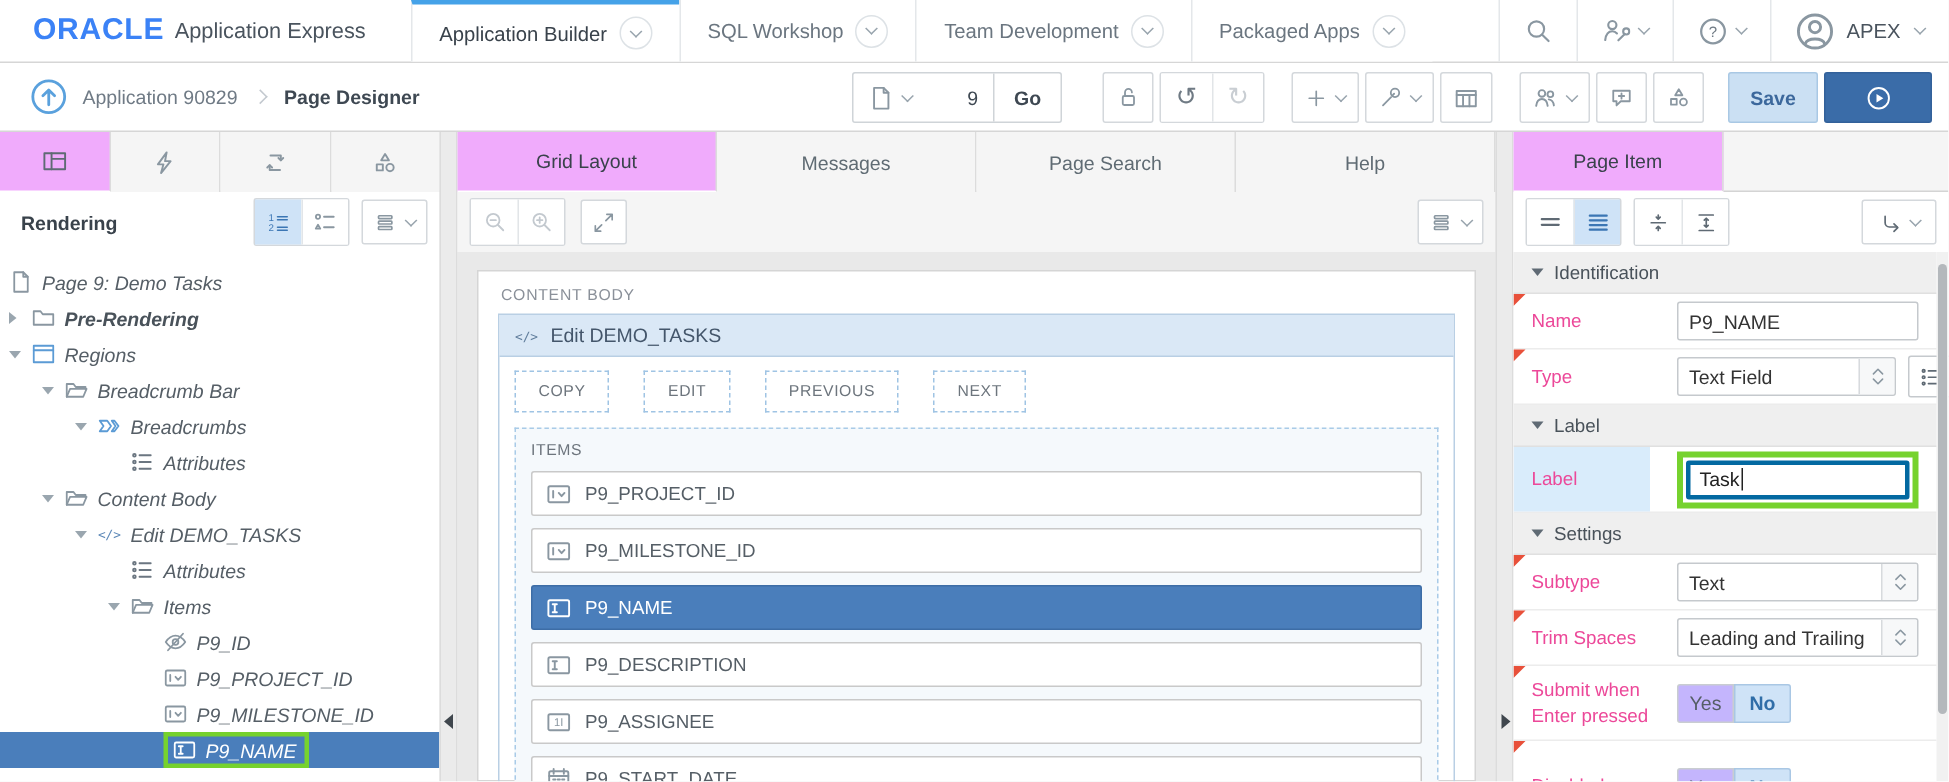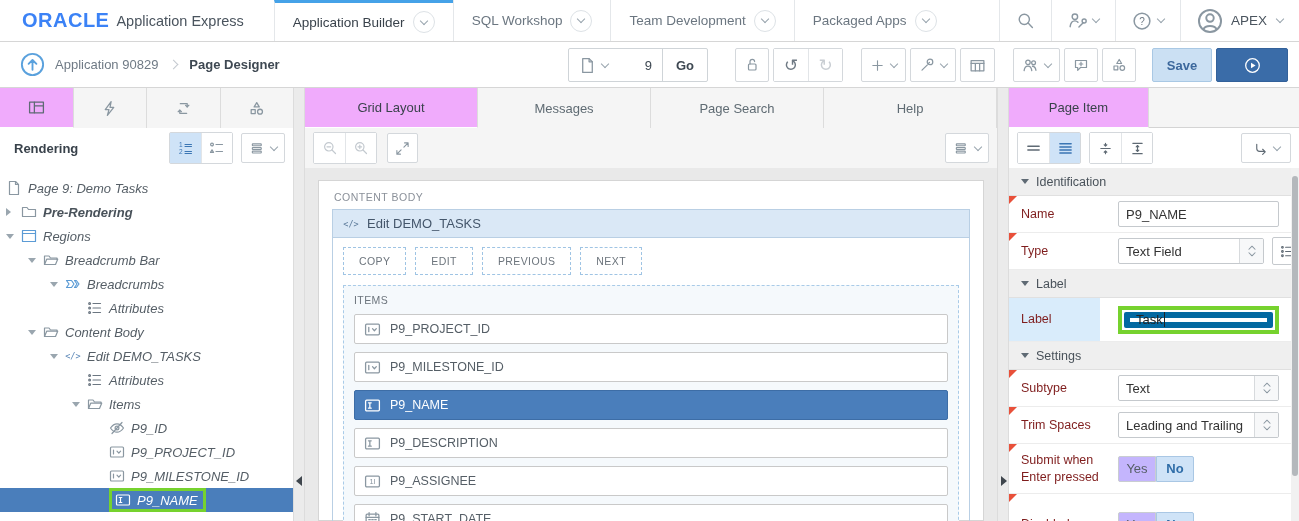--- a/index.html
+++ b/index.html
@@ -88,49 +88,49 @@
   #center{position:absolute;left:305px;top:88px;width:692px;height:433px;display:flex;flex-direction:column;background:#e9e9e9;}
   #center .ptab{width:173px;}
   #center .ptoolbar{background:#f5f5f5;}
   #canvas{flex:1;padding:12px 13px 0 13px;overflow:hidden;}
   #sheet{background:#fff;border:1px solid #d5d5d5;height:100%;padding:8px 13px;}
   .slotlbl{font-size:10.5px;color:#8a9099;letter-spacing:.5px;margin:2px 0 6px 2px;}
   .region{border:1px solid #b9cfe4;}
   .region-hd{display:flex;align-items:center;height:28px;background:#dae8f6;border-bottom:1px solid #b9cfe4;padding:0 10px;color:#44566b;}
   .region-hd .rtitle{margin-left:8px;font-size:13px;}
   .region-bd{padding:9px 10px;}
-  .dashbtns{display:flex;gap:9px;}
+  .dashbtns{display:flex;gap:23px;}
   .dashbtn{border:1px dashed #9fc4e4;background:#fff;color:#6d757d;font-size:10.5px;letter-spacing:.4px;padding:7px 15px;}
   .itemsbox{margin-top:10px;border:1px dashed #a9cbe8;background:#f5f9fc;padding:6px 10px 10px 10px;}
   .itemslbl{font-size:10.5px;color:#6d757d;letter-spacing:.4px;margin:2px 0 7px 0;}
   .citem{display:flex;align-items:center;height:30px;border:1px solid #c9c9c9;border-radius:2px;background:#fff;padding:0 9px;margin-top:8px;color:#555e66;font-size:12.5px;}
   .citem:first-of-type{margin-top:0;}
   .citem .lbl{margin-left:9px;}
   .citem.selected{background:#4a7ebb;border-color:#3d6da6;color:#fff;}
 
   
   #right{position:absolute;left:1009px;top:88px;width:290px;height:433px;background:#fff;display:flex;flex-direction:column;}
   #right .ptab{width:140px;}
   #rbody{flex:1;overflow:hidden;position:relative;padding-right:8px;}
   .sechd{display:flex;align-items:center;height:28px;background:#efefef;border-bottom:1px solid #e0e0e0;padding:0 12px;color:#49525a;font-size:12.5px;}
   .sec-tri{width:0;height:0;border-left:4px solid transparent;border-right:4px solid transparent;border-top:5px solid #5f6a74;margin-right:7px;}
   .frow{position:relative;display:flex;align-items:center;min-height:37px;border-bottom:1px solid #ececec;padding:0 12px;}
   .redflag{position:absolute;left:0;top:0;width:0;height:0;border-top:8px solid #e8503a;border-right:8px solid transparent;}
-  .flabel{width:97px;flex:0 0 97px;color:#7f1d1d;font-size:12.5px;line-height:1.3;}
+  .flabel{width:97px;flex:0 0 97px;color:#ec4899;font-size:12.5px;line-height:1.3;}
   .fctrl{flex:1;display:flex;align-items:center;}
   .tinput{flex:1;height:26px;border:1px solid #c5c9cd;border-radius:2px;background:#fff;display:flex;align-items:center;padding:0 7px;color:#333;}
   .selwrap{display:flex;height:26px;border:1px solid #c5c9cd;border-radius:2px;background:#fff;overflow:hidden;}
   .selval{display:flex;align-items:center;padding:0 7px;color:#333;}
   .spinseg{width:24px;border-left:1px solid #d7dadd;background:#f7f8f9;display:flex;align-items:center;justify-content:center;}
   .listbtn{width:30px;height:28px;margin-left:8px;border:1px solid #c5c9cd;border-radius:2px;background:#fff;display:flex;align-items:center;justify-content:center;}
   .row-label{background:#fff;}
   .row-label .bluecell{position:absolute;left:0;top:0;bottom:0;width:91px;background:#d9ecfb;}
   .row-label .flabel{position:relative;}
   .greenbox{flex:1;border:4px solid #76d22e;padding:2px;}
-  .focusinput{height:16px;border:6px solid #0369a1;border-radius:2px;background:#fff;display:flex;align-items:center;padding:0 6px;color:#222;}
+  .focusinput{height:26px;border:3px solid #0369a1;border-radius:2px;background:#fff;display:flex;align-items:center;padding:0 6px;color:#222;}
   .caret{display:inline-block;width:1.5px;height:15px;background:#222;margin-left:1px;}
   .yn{display:flex;}
   .ynbtn{min-width:38px;height:26px;display:flex;align-items:center;justify-content:center;border:1px solid #c9cdd1;background:#c4b5fd;color:#555e66;}
   .ynbtn.first{border-radius:2px 0 0 2px;}
   .ynbtn.on{background:#cfe3f7;border-color:#a9c7e4;color:#2f6da8;font-weight:bold;border-radius:0 2px 2px 0;}
   #rscroll{position:absolute;right:0;top:0;bottom:0;width:8px;background:#f1f1f1;}
   #rscroll .thumb{position:absolute;left:1px;right:1px;top:8px;height:300px;border-radius:3px;background:#b4b8bc;}
 </style>
 </head>
 <body>

